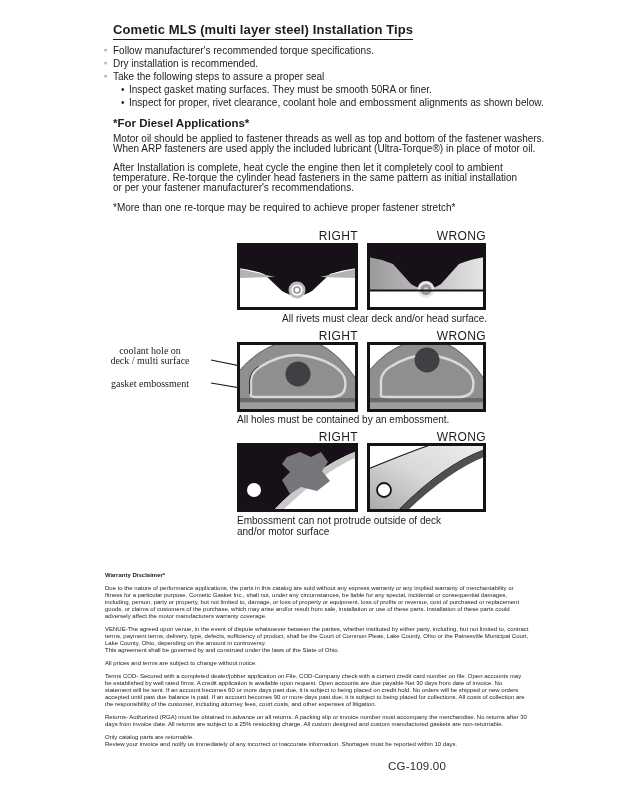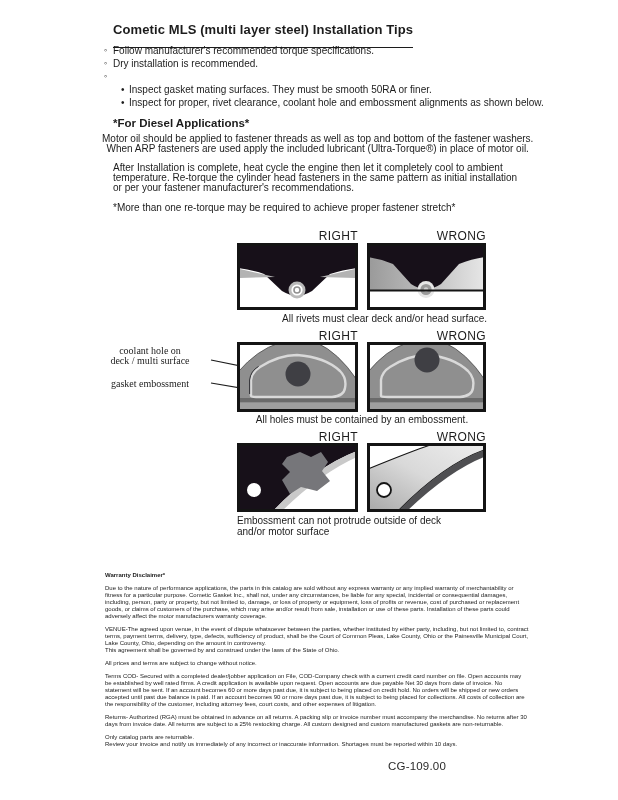--- a/index.html
+++ b/index.html
@@ -9,21 +9,21 @@
     background: #ffffff;
     position: relative;
     font-family: "Liberation Sans", sans-serif;
     color: #1c1c1c;
     overflow: hidden;
   }
   .abs { position: absolute; }
   .page-title {
     font-size: 13px; font-weight: bold;
     border-bottom: 1.5px solid #1c1c1c;
-    padding-bottom: 10px; letter-spacing: 0.1px;
+    padding-bottom: 2px; letter-spacing: 0.1px;
     display: inline-block; white-space: nowrap;
   }
   .bullet-row { display: flex; align-items: flex-start; line-height: 13px; font-size: 10px; white-space: nowrap; }
   .bullet-glyph { width: 9px; font-size: 9px; line-height: 13px; flex: 0 0 9px; }
   .bullet-row.sub { margin-left: 17px; }
   .bullet-row.sub .bullet-glyph { font-size: 10px; flex-basis: 8px; width: 8px; }
   .section-heading { font-size: 11.5px; font-weight: bold; white-space: nowrap; }
   .body-line { font-size: 10px; line-height: 10px; white-space: nowrap; }
   .dg-label { font-size: 12px; letter-spacing: 0.4px; text-align: right; white-space: nowrap; }
   .dg-caption { font-size: 10px; line-height: 10.5px; white-space: nowrap; }
@@ -46,34 +46,35 @@
   <div class="bullet-row">
     <span class="bullet-glyph">◦</span>
     <span>Follow manufacturer's recommended torque specifications.</span>
   </div>
   <div class="bullet-row">
     <span class="bullet-glyph">◦</span>
     <span>Dry installation is recommended.</span>
   </div>
   <div class="bullet-row">
     <span class="bullet-glyph">◦</span>
+    <span>Take the following steps to assure a proper seal</span>
   </div>
   <div class="bullet-row sub">
     <span class="bullet-glyph">•</span>
     <span>Inspect gasket mating surfaces.  They must be smooth 50RA or finer.</span>
   </div>
   <div class="bullet-row sub">
     <span class="bullet-glyph">•</span>
     <span>Inspect for proper, rivet clearance, coolant hole and embossment alignments as shown below.</span>
   </div>
 </div>
 
 <div class="abs section-heading" style="left:113px; top:117px;">*For Diesel Applications*</div>
 
-<div class="abs" style="left:102px; top:134px;text-align:center;">
+<div class="abs" style="left:113px; top:134px;">
   <div class="body-line">Motor oil should be applied to fastener threads as well as top and bottom of the fastener washers.</div>
   <div class="body-line">When ARP fasteners are used apply the included lubricant (Ultra-Torque®) in place of motor oil.</div>
 </div>
 
 <div class="abs" style="left:113px; top:163px;">
   <div class="body-line">After Installation is complete, heat cycle the engine then let it completely cool to ambient</div>
   <div class="body-line">temperature. Re-torque the cylinder head fasteners in the same pattern as initial installation</div>
   <div class="body-line">or per your fastener manufacturer's recommendations.</div>
 </div>
 
@@ -148,21 +149,21 @@
   <rect x="0" y="0" width="119" height="70" fill="#8f8f8f"></rect>
   <path d="M1,1 H40 Q19,8 1,30 Z" fill="#ffffff" stroke="#4a4a4a" stroke-width="0.8"></path>
   <path d="M78,1 H118 V38 Q99,10 78,1 Z" fill="#ffffff" stroke="#4a4a4a" stroke-width="0.8"></path>
   <rect x="1" y="56" width="117" height="4.5" fill="#6a6a6a"></rect>
   <rect x="1" y="60.5" width="117" height="8.5" fill="#9e9e9e"></rect>
   <path d="M14,54 V38 Q15,30 23,25 Q42,13 60,13 Q86,15 101,29 Q108,36 106,46 Q105,54 93,55 L21,55 Q14,55 14,54 Z" fill="none" stroke="#d9d9d9" stroke-width="2.4"></path>
   <circle cx="60" cy="18" r="12.5" fill="#3f3f44"></circle>
   <rect x="1.5" y="1.5" width="116" height="67" fill="none" stroke="#141414" stroke-width="3"></rect>
 </svg>
 
-<div class="abs dg-caption" style="left:237px; top:415px; width:250px; text-align:center;">All holes must be contained by an embossment.</div>
+<div class="abs dg-caption" style="left:237px; top:415px; width:250px; ">All holes must be contained by an embossment.</div>
 
 <div class="abs dg-label" style="left:237px; top:430px; width:121px;">RIGHT</div>
 <div class="abs dg-label" style="left:367px; top:430px; width:119px;">WRONG</div>
 
 <svg class="abs" style="left:237px; top:443px;" width="121" height="69" viewBox="0 0 121 69">
   <rect x="0" y="0" width="121" height="69" fill="#ffffff"></rect>
   <path d="M1,1 H120 V8 Q78,24 36,68 L1,68 Z" fill="#171019"></path>
   <path d="M36,68 Q78,24 120,8 L120,14 Q84,30 45,68 Z" fill="#c9c9c9"></path>
   <polygon points="50,14 63,9 74,14 84,9 91,19 85,28 93,38 80,48 64,44 53,51 45,37 53,29 45,21" fill="#76767a"></polygon>
   <circle cx="17" cy="47" r="7" fill="#ffffff"></circle>

